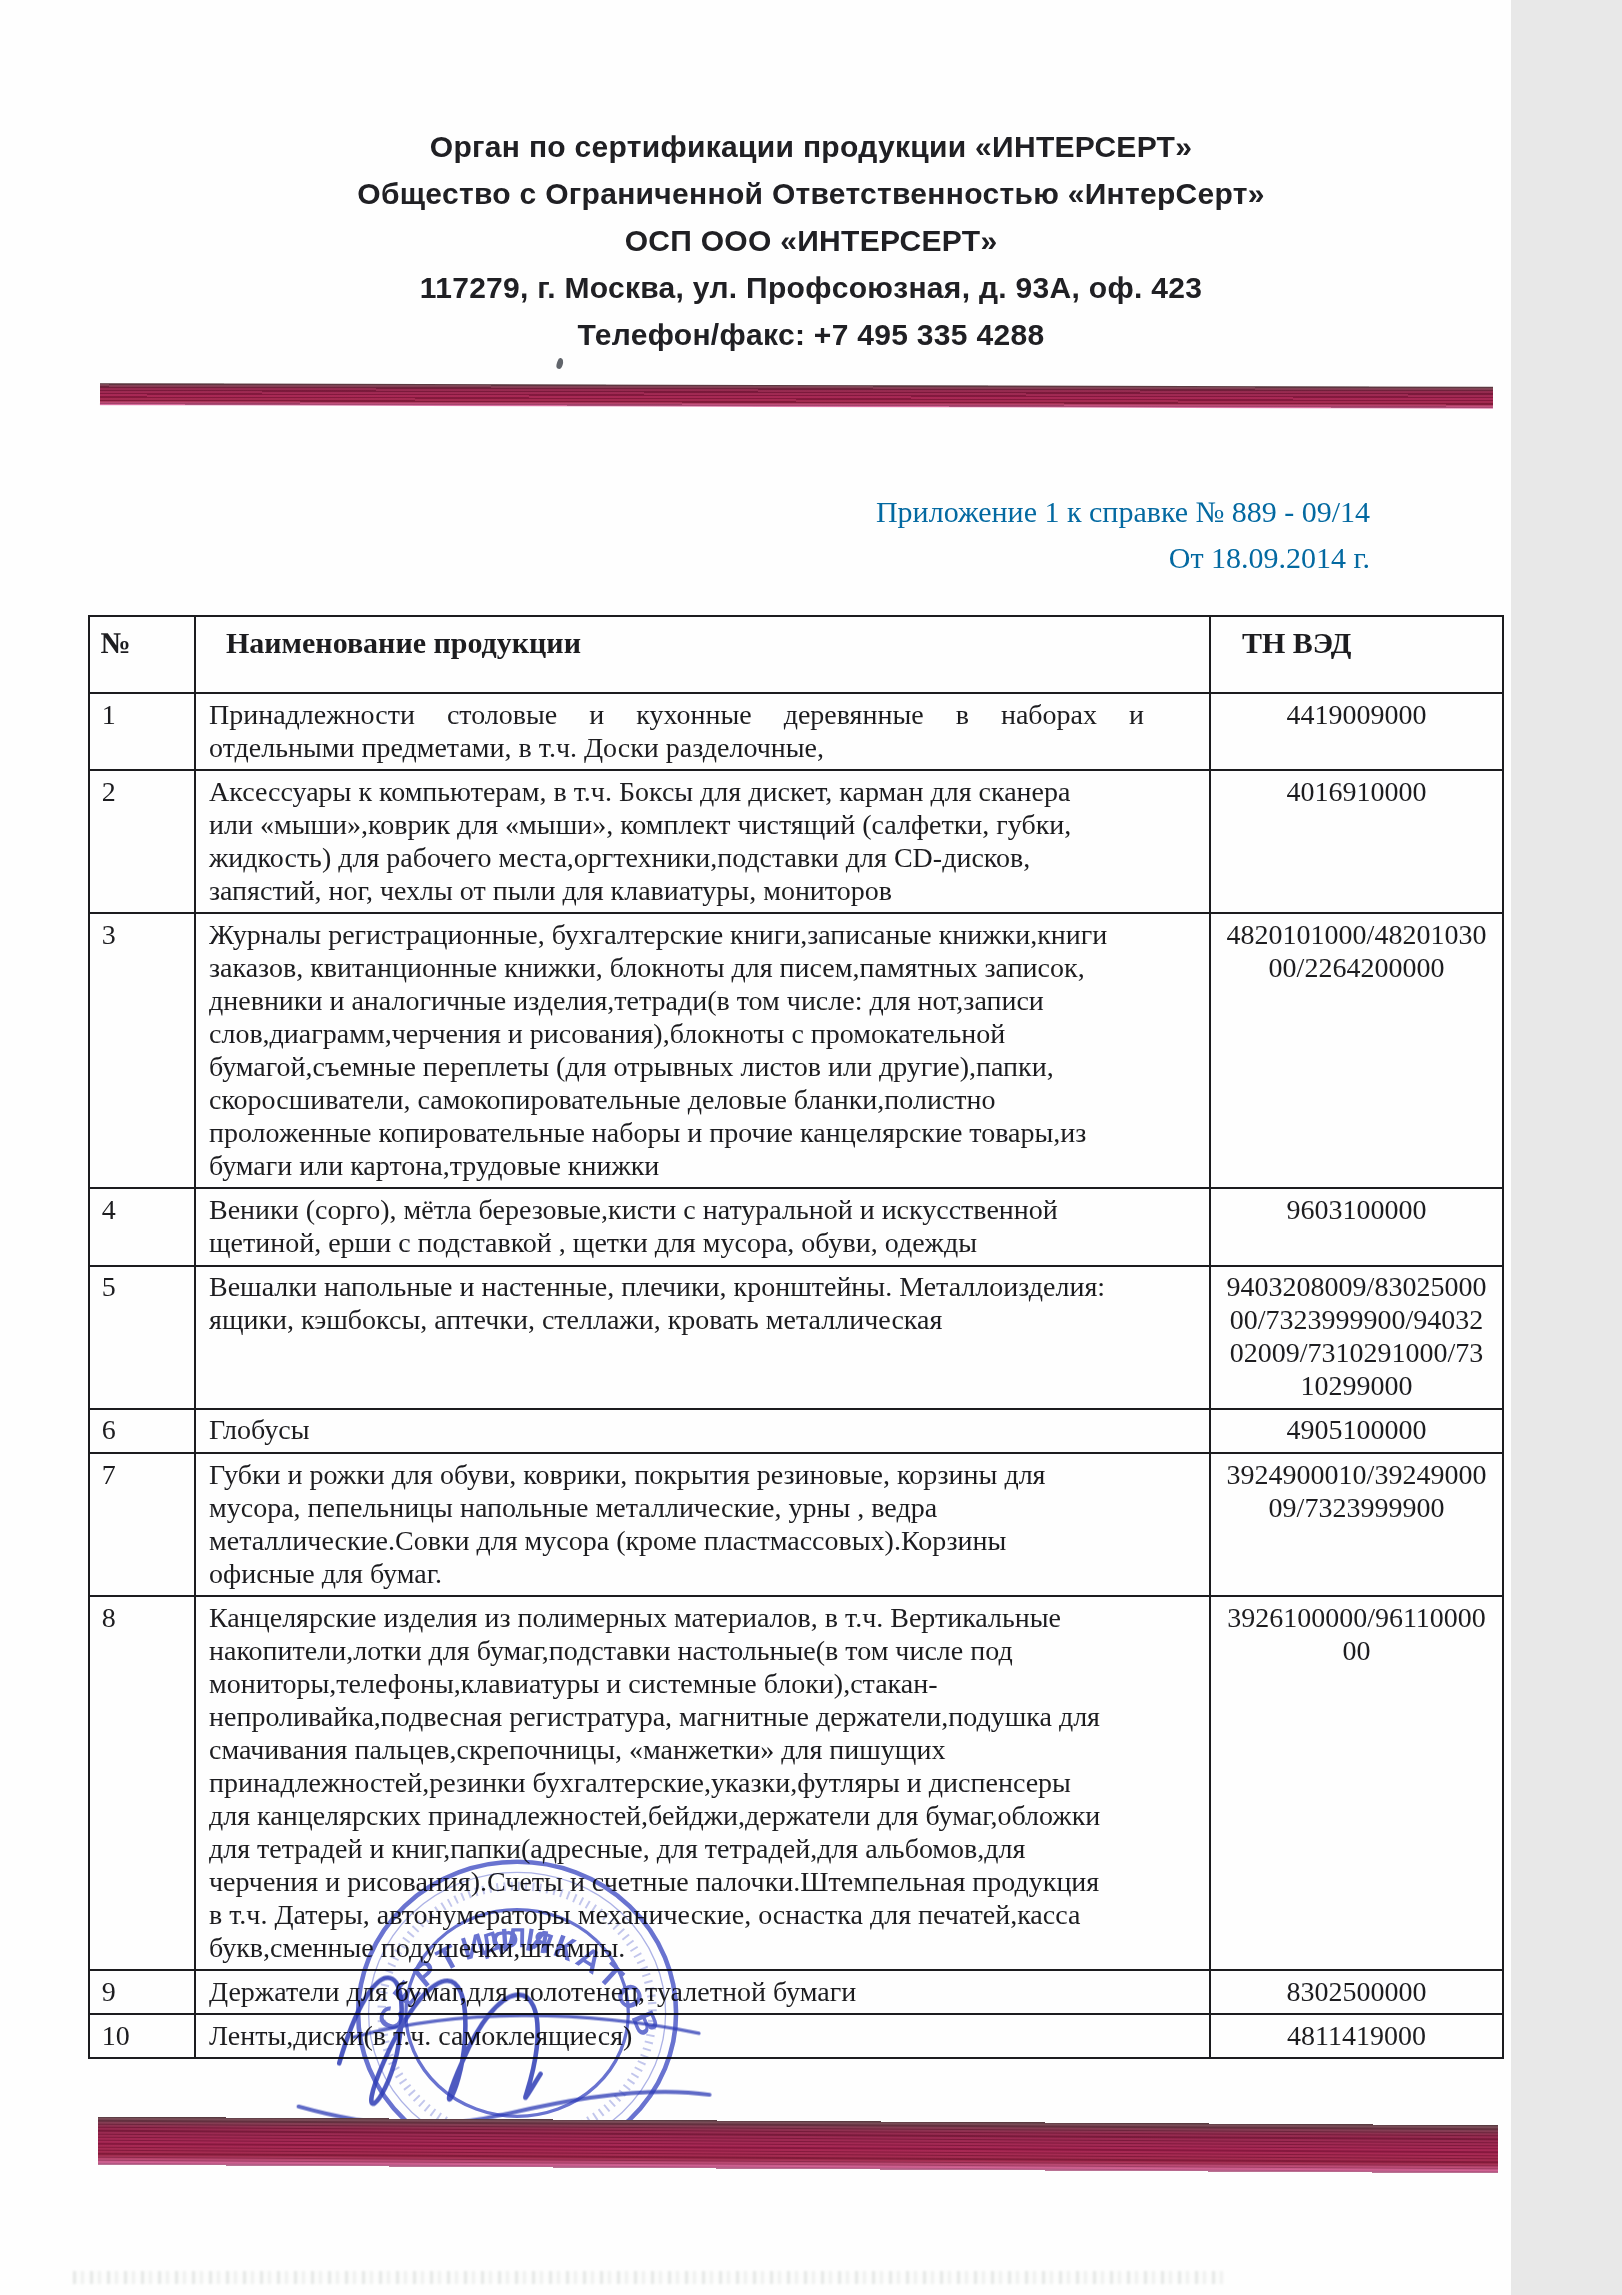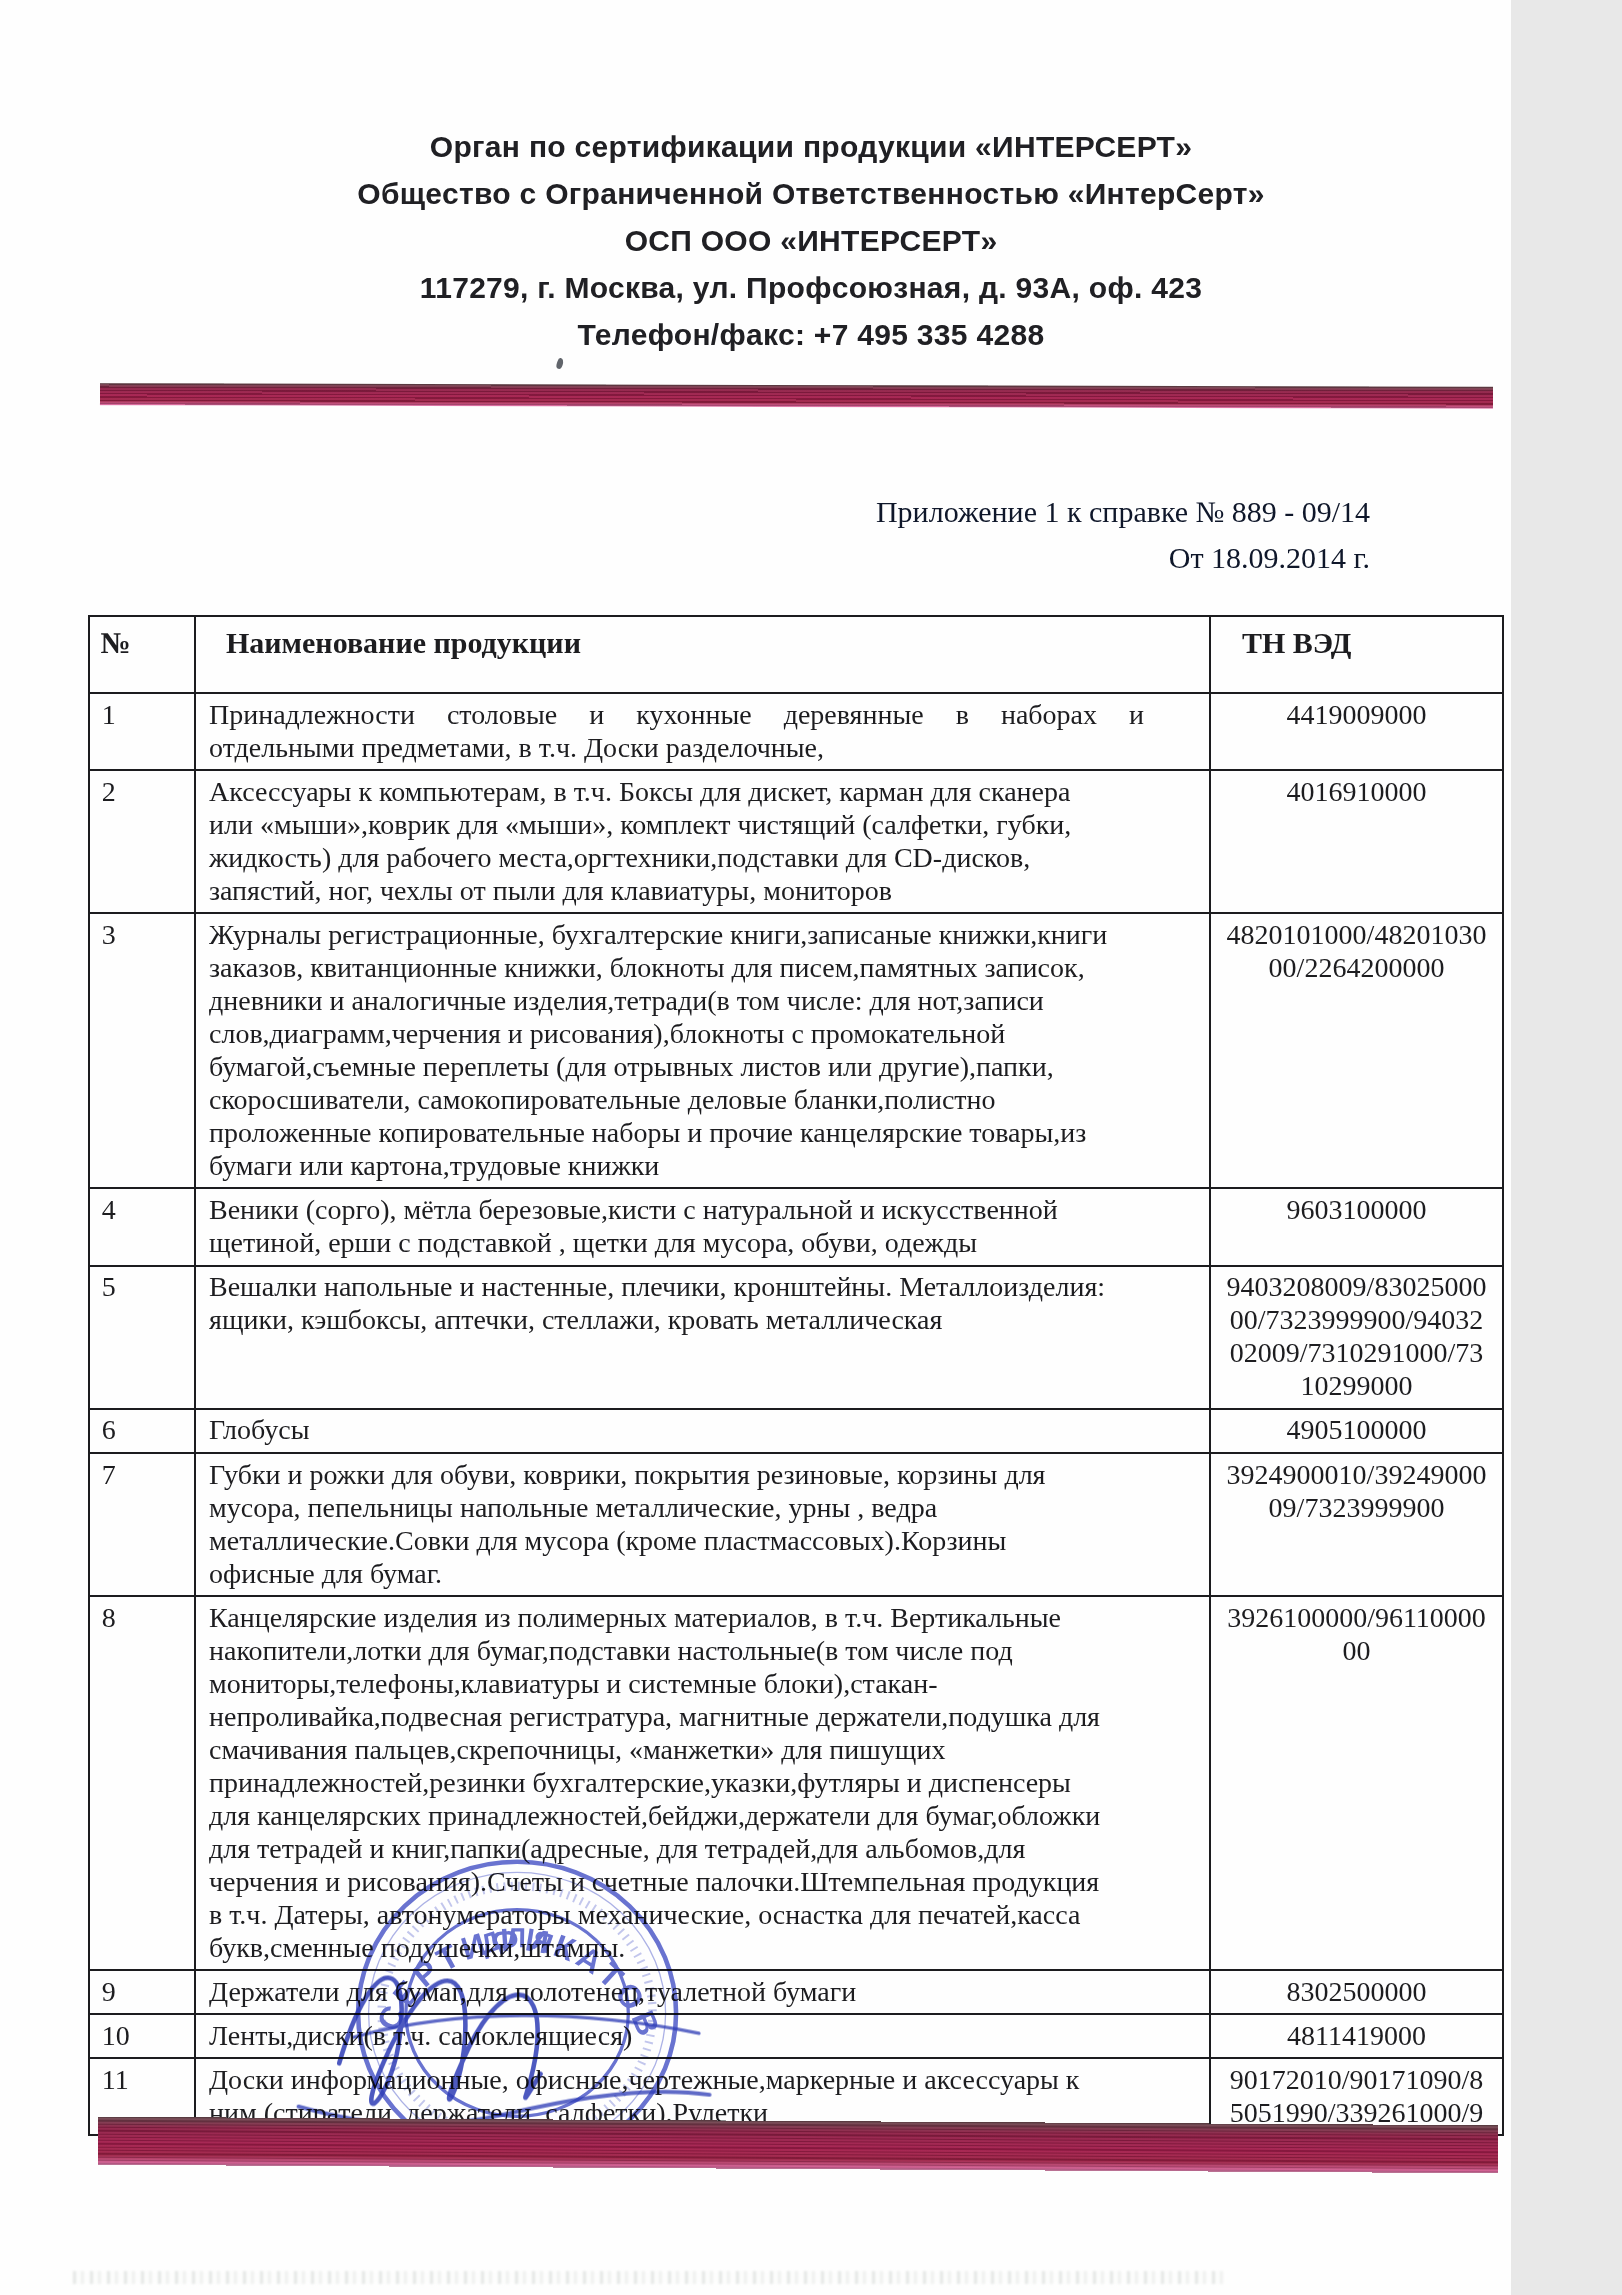--- a/index.html
+++ b/index.html
@@ -25,21 +25,21 @@
     position:absolute;
     background:
       repeating-linear-gradient(180deg, rgba(0,0,0,.18) 0 1.3px, rgba(255,255,255,.05) 1.3px 3.3px),
       linear-gradient(180deg,#6b4a50 0%,#8e2046 22%,#a41d4c 55%,#9c2145 80%,#d8659a 97%,#e89ec0 100%);
   }
   .bar-top{left:100px;top:385px;width:1393px;height:21.6px;transform:rotate(.15deg);}
   .bar-bottom{left:98px;top:2121px;width:1400px;height:48px;transform:rotate(.35deg);}
   
   .appendix{
     position:absolute;right:141px;top:489px;
-    text-align:right;font-size:30px;line-height:46px;color:#0f172a;
+    text-align:right;font-size:30px;line-height:46px;color:#0369a1;
   }
   
   table.products{
     position:absolute;left:88px;top:615px;width:1414px;
     border-collapse:collapse;table-layout:fixed;
     background:transparent;
   }
   table.products col.c-num{width:106px;}
   table.products col.c-name{width:1015px;}
   table.products col.c-code{width:293px;}
@@ -214,29 +214,20 @@
             <div class="name-line">Держатели для бумаг,для полотенец,туалетной бумаги</div>
           </td>
           <td class="code-cell">8302500000</td>
         </tr>
         <tr>
           <td class="num-cell">10</td>
           <td class="name-cell">
             <div class="name-line">Ленты,диски(в т.ч. самоклеящиеся)</div>
           </td>
           <td class="code-cell">4811419000</td>
-        </tr>
-        <tr>
-          <td class="num-cell">11</td>
-          <td class="name-cell">
-            <div class="name-line">Доски информационные, офисные,чертежные,маркерные и аксессуары к</div>
-            <div class="name-line">ним (стиратели, держатели, салфетки).Рулетки</div>
-          </td>
-          <td class="code-cell">90172010/90171090/8
-5051990/339261000/9</td>
         </tr>
       </tbody>
   </table>
 
   <svg class="stamp-svg" width="458" height="347" viewBox="0 0 700 530">
     <defs>
       <path id="arc-main" d="M 176 318 A 198 198 0 0 1 564 318"></path>
       <path id="arc-top" d="M 288 192 A 108 108 0 0 1 452 192"></path>
       <path id="arc-bot" d="M 214 408 A 198 186 0 0 0 526 408"></path>
     </defs>

